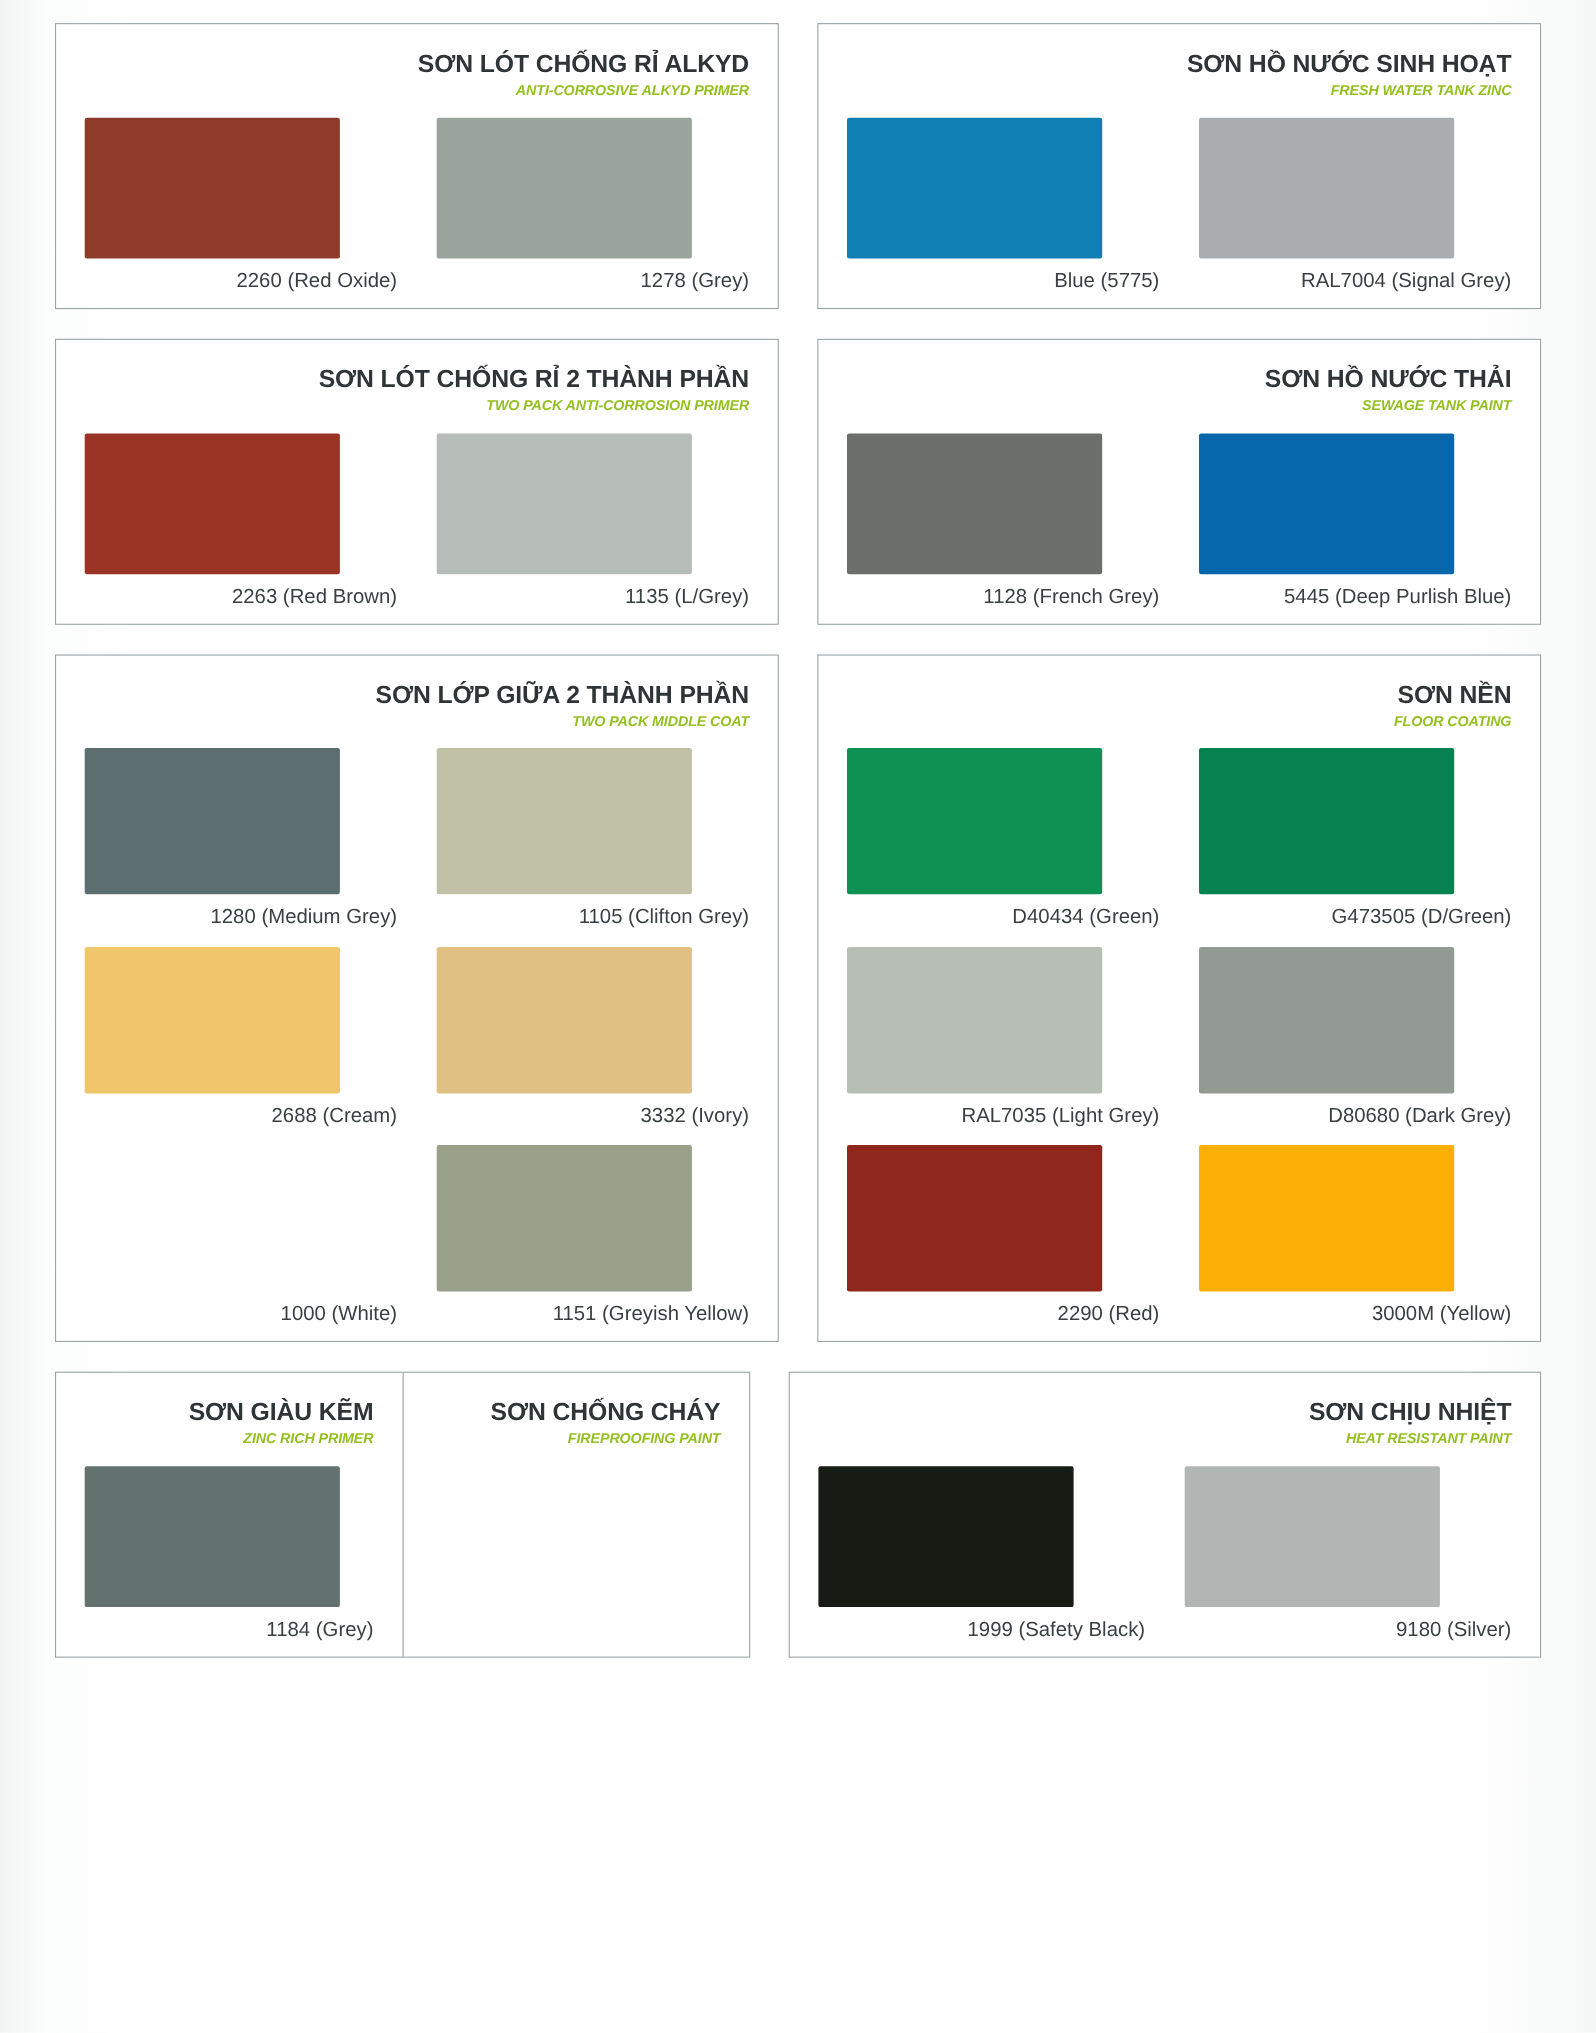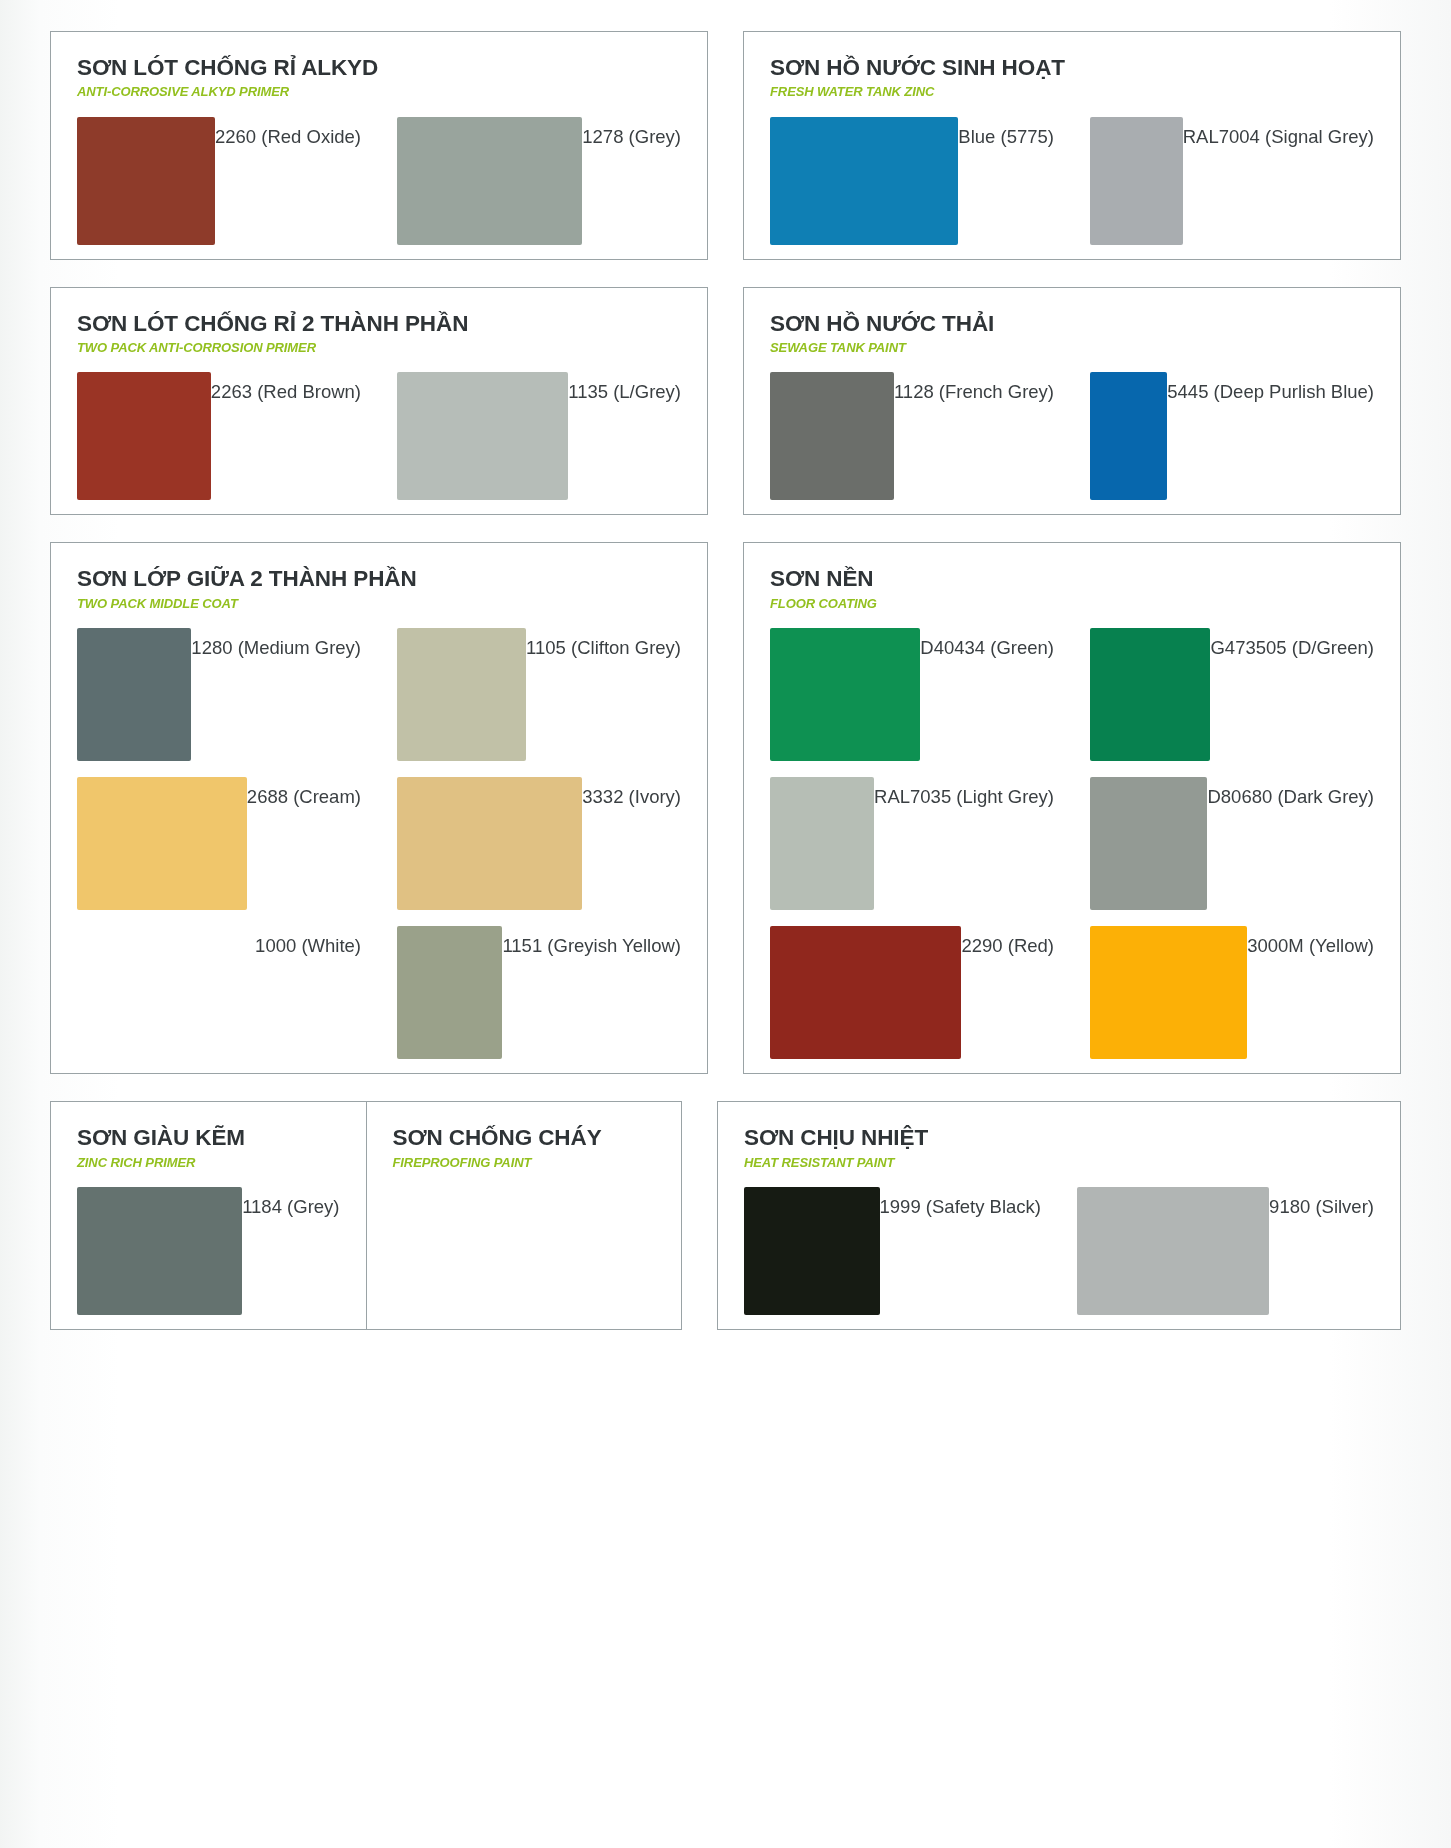--- a/index.html
+++ b/index.html
@@ -15,21 +15,22 @@
   }
 
   
   .page {
     position: relative;
     width: 1451px;
     height: 1848px;
     background:
       linear-gradient(90deg, #f2f4f3 0px, #fbfcfc 40px, #ffffff 120px, #ffffff 1330px, #f6f7f7 1451px);
     box-sizing: border-box;
-    padding: 31px 50px 0 50px;
+    padding: 21px 50px 0 50px;
+    text-align: right;
   }
 
   .grid {
     display: flex;
     flex-direction: column;
     gap: 27px;
   }
   .row {
     display: flex;
     gap: 35px;
@@ -88,21 +89,21 @@
     flex-direction: column;
     gap: 16px;
   }
   .swatch-row {
     display: flex;
     gap: 36px;
   }
   .swatch-cell {
     flex: 1 1 0;
     display: flex;
-    flex-direction: row;
+    flex-direction: column;
   }
   .chip {
     height: 128px;
     width: 100%;
     max-width: 232px;
     border-radius: 2px;
   }
   .chip.tall {
     height: 133px;
   }

